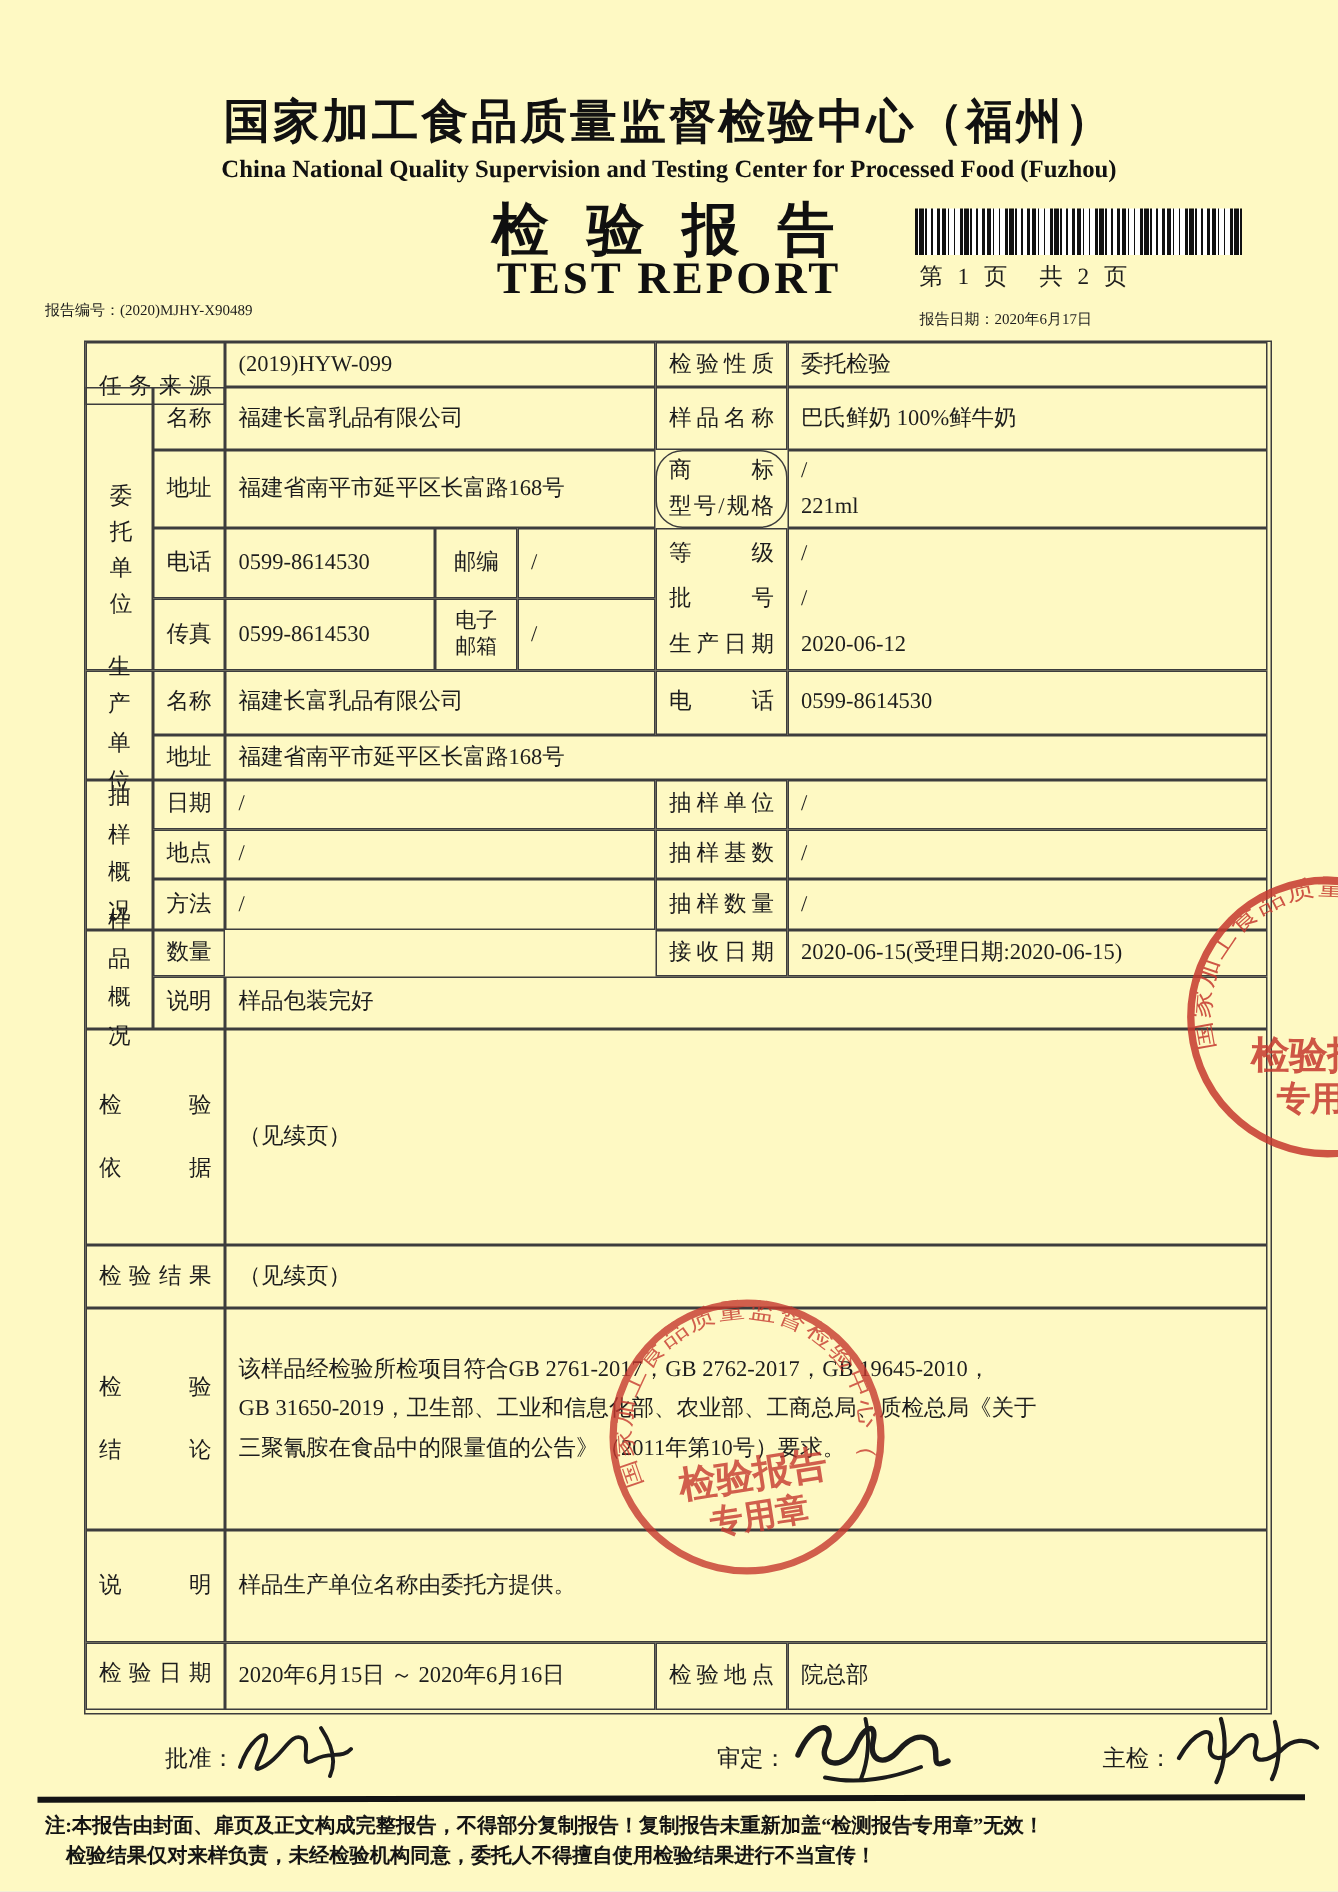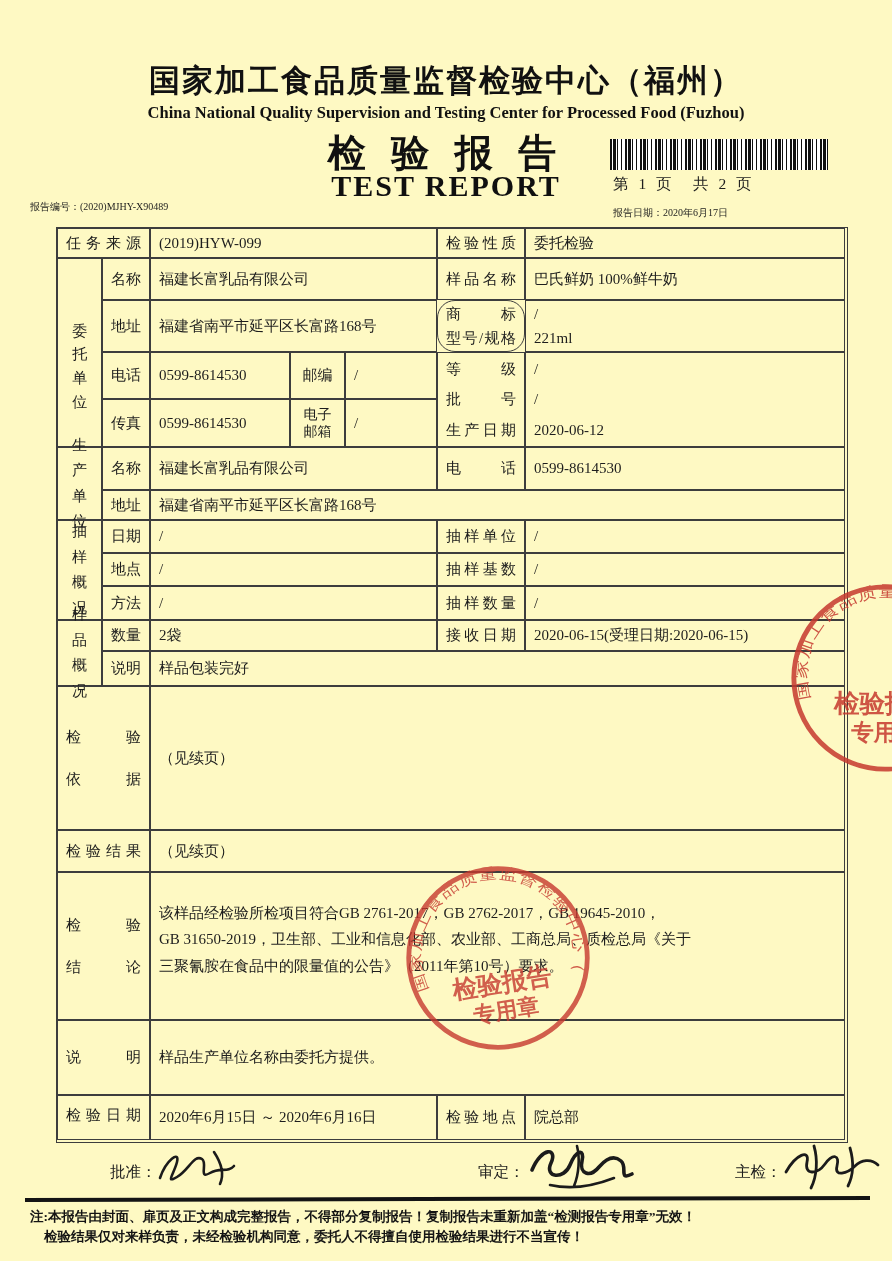--- a/index.html
+++ b/index.html
@@ -48,21 +48,21 @@
   <div class="abs ctr title-en">TEST REPORT</div>
   <div class="abs barcode"></div>
   <div class="abs pageinfo">第 1 页　共 2 页</div>
   <div class="abs meta" style="left:30px;top:200px;">
     <span>报告编号：</span><span>(2020)MJHY-X90489</span>
   </div>
   <div class="abs meta" style="left:613px;top:206px;">
     <span>报告日期：</span><span>2020年6月17日</span>
   </div>
 
-  <div class="cell" style="left:57px;top:228px;width:93px;height:30px;">
+  <div class="cell" style="left:57px;top:228px;width:93px;height:42px;align-items:flex-end;">
       <span class="jl">任务来源</span>
     </div>
   <div class="cell" style="left:150px;top:228px;width:287px;height:30px;">
       <span class="vl">(2019)HYW-099</span>
     </div>
   <div class="cell" style="left:437px;top:228px;width:88px;height:30px;">
       <span class="jl">检验性质</span>
     </div>
   <div class="cell" style="left:525px;top:228px;width:320px;height:30px;">
       <span class="vl">委托检验</span>
@@ -193,23 +193,20 @@
     </div>
   <div class="cell" style="left:525px;top:586px;width:320px;height:34px;">
       <span class="vl">/</span>
     </div>
 
   <div class="cell stack2" style="left:57px;top:620px;width:45px;height:66px;">
       <span>样品概况</span>
     </div>
   <div class="cell" style="left:102px;top:620px;width:48px;height:31px;">
       <span class="cl">数量</span>
-    </div>
-  <div class="cell" style="left:150px;top:620px;width:287px;height:31px;">
-      <span class="vl">2袋</span>
     </div>
   <div class="cell" style="left:437px;top:620px;width:88px;height:31px;">
       <span class="jl">接收日期</span>
     </div>
   <div class="cell" style="left:525px;top:620px;width:320px;height:31px;">
       <span class="vl">2020-06-15(受理日期:2020-06-15)</span>
     </div>
   <div class="cell" style="left:102px;top:651px;width:48px;height:35px;">
       <span class="cl">说明</span>
     </div>

